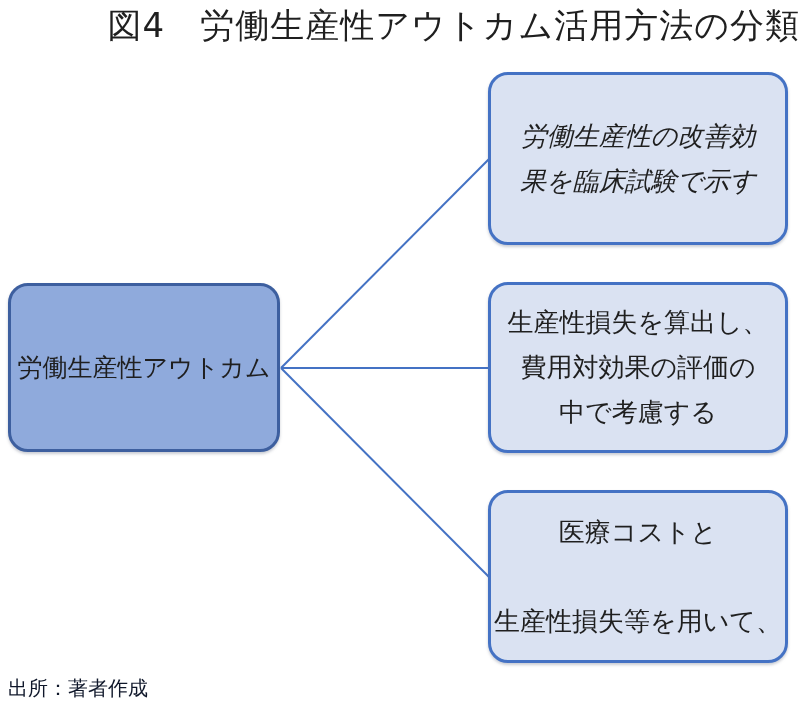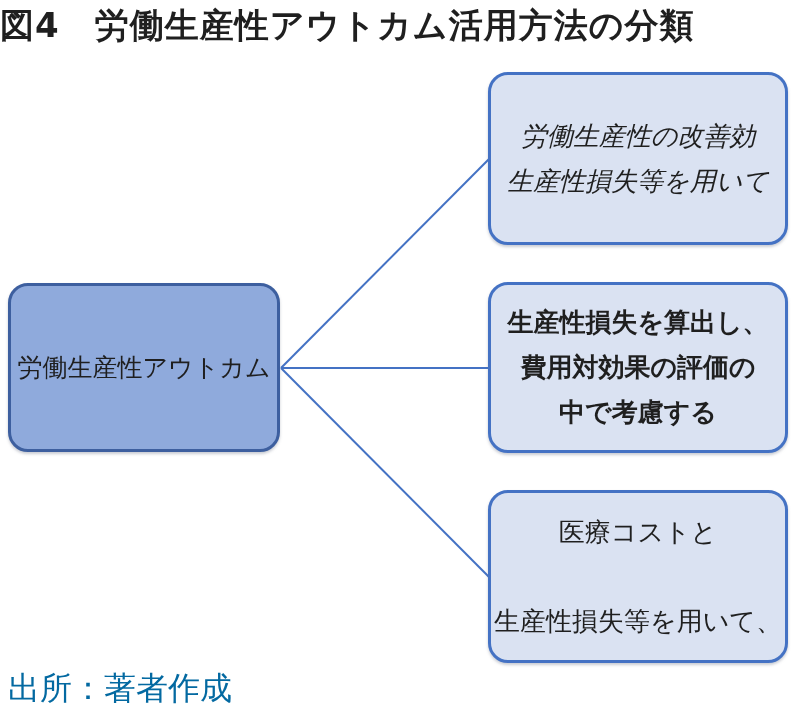--- a/index.html
+++ b/index.html
@@ -22,23 +22,23 @@
     background: #ffffff;
     overflow: hidden;
     font-family: "DejaVu Sans", "Liberation Sans", sans-serif;
     color: var(--text);
   }
   .figure-title {
     position: absolute;
     top: 2px;
     left: 0;
     width: 100%;
-    text-align: left;
+    text-align: right;
     font-size: 34px;
-    font-weight: bold;
+    font-weight: normal;
     line-height: 46px;
     letter-spacing: 1px;
     white-space: pre;
     color: var(--text);
   }
   .connector-svg {
     position: absolute;
     top: 0;
     left: 0;
     width: 800px;
@@ -71,30 +71,30 @@
   }
   .node-branch {
     left: 488px;
     width: 300px;
     background: var(--branch-fill);
     border: 3px solid var(--branch-border);
     font-size: 26px;
     line-height: 45px;
   }
   .node-branch-1 { top: 72px;  height: 173px; font-style: italic; }
-  .node-branch-2 { top: 282px; height: 171px; font-weight: bold; }
+  .node-branch-2 { top: 282px; height: 171px; }
   .node-branch-3 { top: 490px; height: 173px; gap: 44px; }
   .source-note {
     position: absolute;
     left: 8px;
     top: 672px;
     font-family: "DejaVu Serif", "Liberation Serif", serif;
-    font-size: 32px;
+    font-size: 20px;
     line-height: 32px;
-    color: #0369a1;
+    color: #0f172a;
   }
 </style>
 </head>
 <body>
 
 <div class="figure">
 
   <div class="figure-title">図4　労働生産性アウトカム活用方法の分類</div>
 
   <svg class="connector-svg" viewBox="0 0 800 715" xmlns="http://www.w3.org/2000/svg">
@@ -102,21 +102,21 @@
     <line x1="281" y1="368" x2="489" y2="368"></line>
     <line x1="281" y1="368" x2="489" y2="577"></line>
   </svg>
 
   <div class="node node-root">
     <div>労働生産性アウトカム</div>
   </div>
 
   <div class="node node-branch node-branch-1">
     <div>労働生産性の改善効</div>
-    <div>生産性損失等を用いて</div>
+    <div>果を臨床試験で示す</div>
   </div>
 
   <div class="node node-branch node-branch-2">
     <div>生産性損失を算出し、</div>
     <div>費用対効果の評価の</div>
     <div>中で考慮する</div>
   </div>
 
   <div class="node node-branch node-branch-3">
     <div>医療コストと</div>

